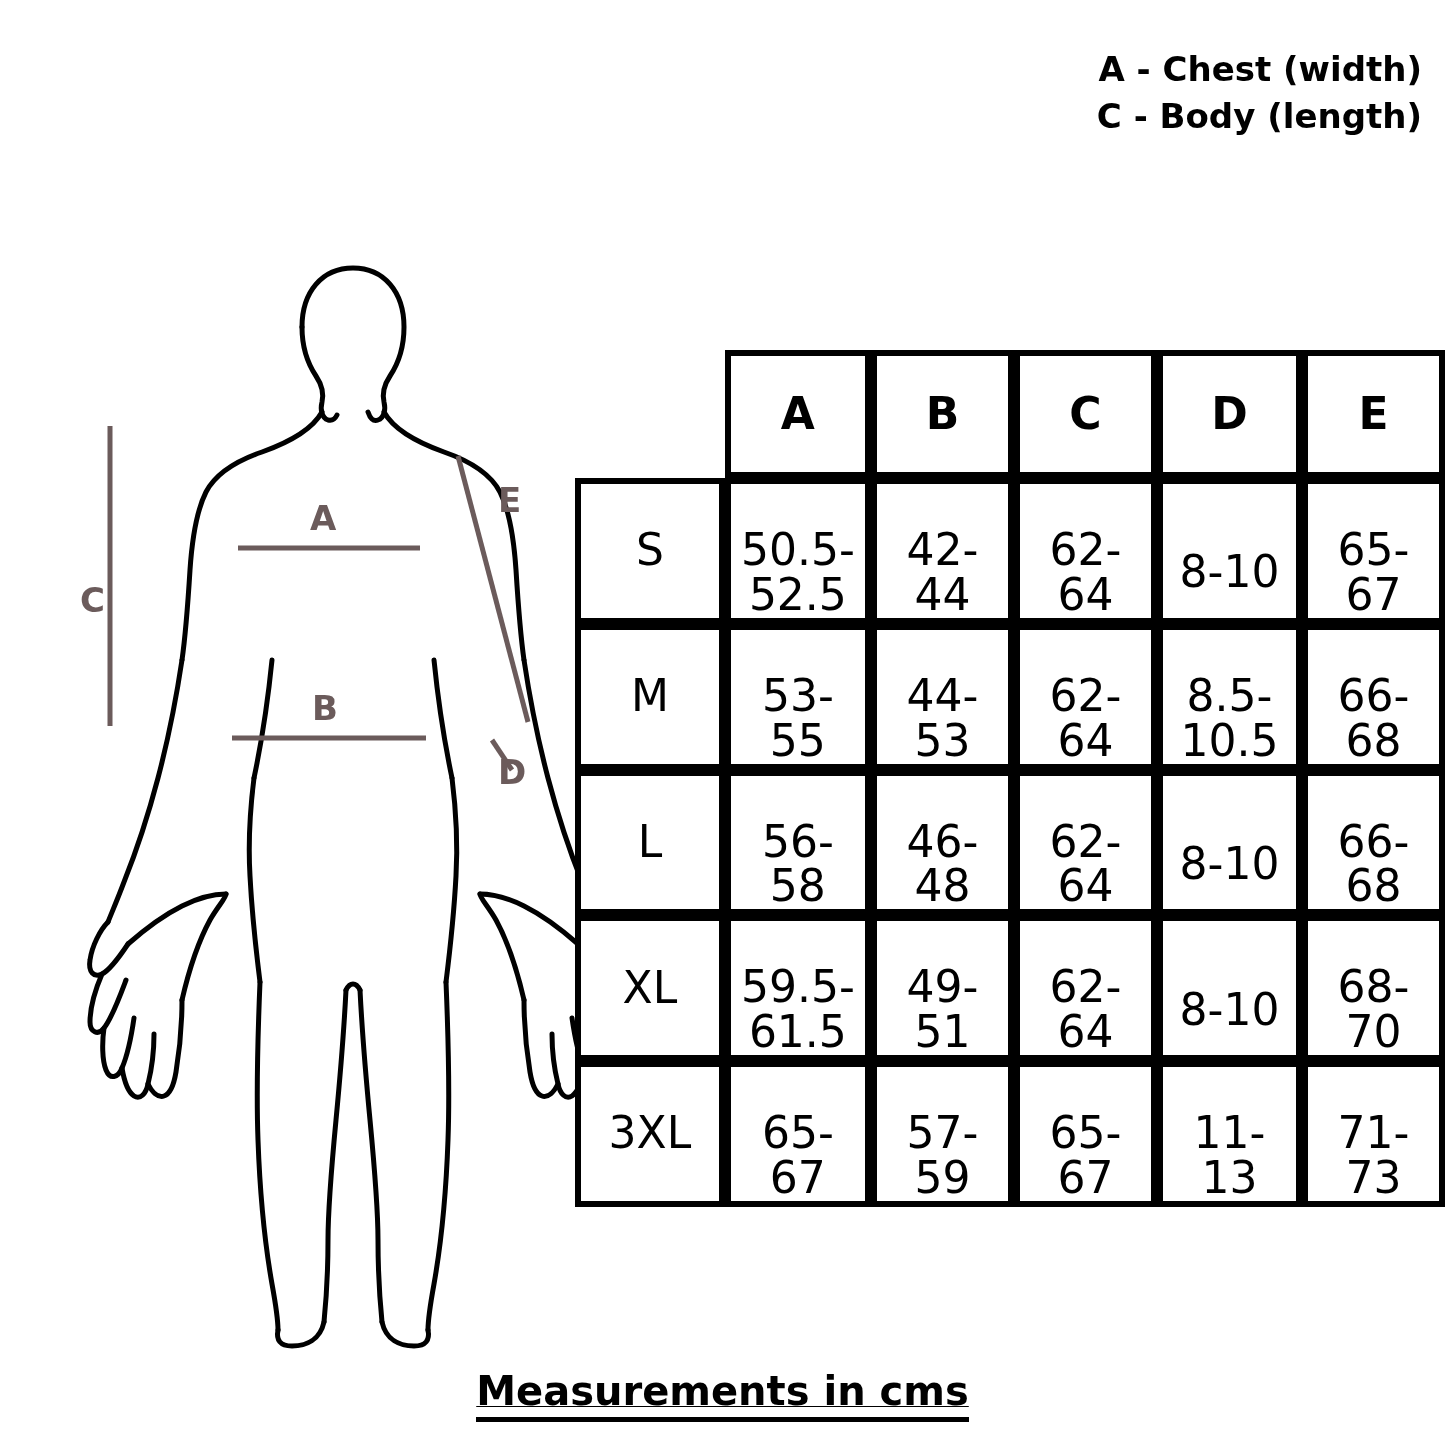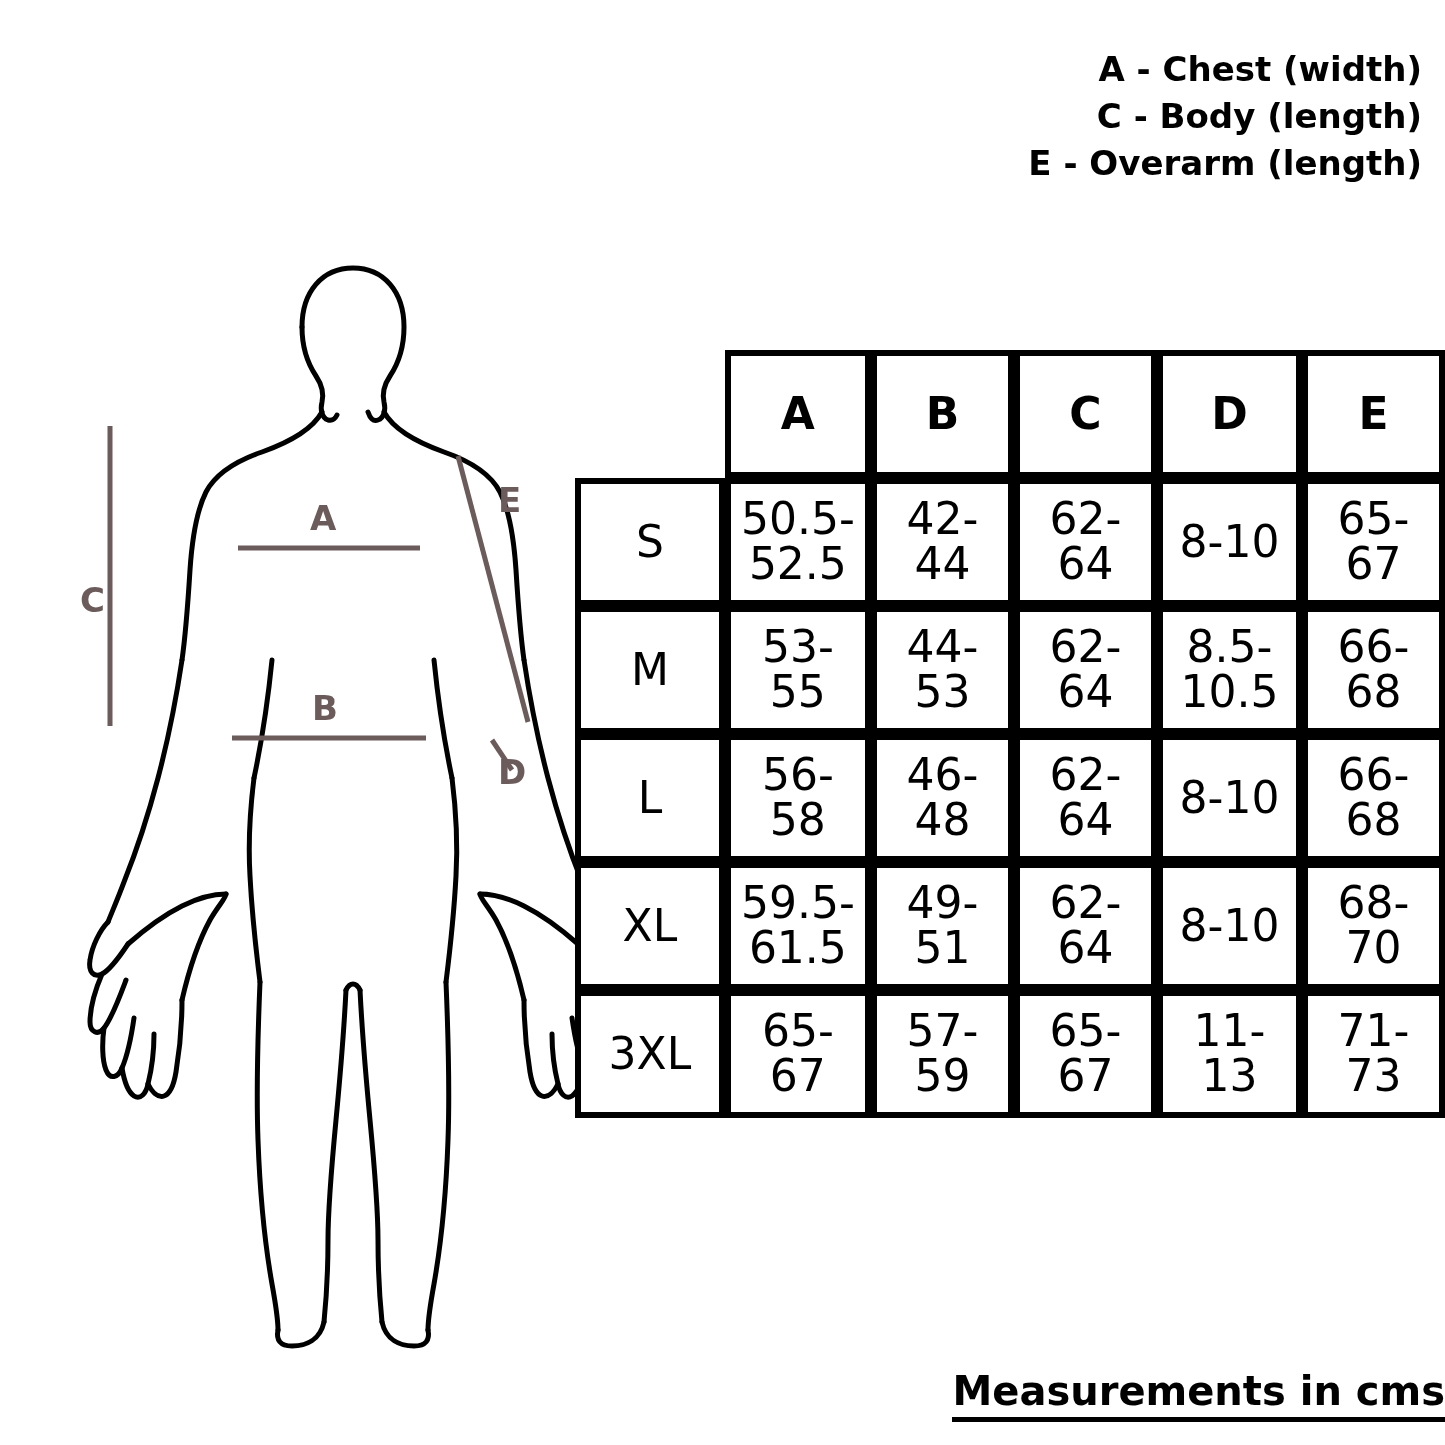--- a/index.html
+++ b/index.html
@@ -67,45 +67,46 @@
   #size-table td.hdr {
     font-weight: bold;
     width: 134px;
   }
   #size-table td.sizecol {
     width: 142px;
   }
   .cellval {
     display: block;
     padding: 0 10px;
+    margin-top: 44px;
   }
 
   
   #footer {
     position: absolute;
     left: 0;
     top: 1368px;
     width: 1445px;
-    text-align: right;
+    text-align: center;
+    text-decoration: underline;
   }
   #footer span {
     font-size: 40px;
     font-weight: bold;
     color: #000;
     border-bottom: 5px solid #000;
     padding-bottom: 3px;
   }
 </style>
 </head>
 <body>
 
 <div id="legend">
   <div class="legend-line">A - Chest (width)</div>
   <div class="legend-line">C - Body (length)</div>
-  <div class="legend-line">E - Overarm (length)</div>
 </div>
 
 <div id="figure">
   <svg width="600" height="1120" viewBox="0 0 600 1120">
     <g fill="none" stroke="#000000" stroke-width="5" stroke-linejoin="round" stroke-linecap="round">
 
       <path d="M262 97 C262 62 282 38 313 38 C344 38 364 62 364 97 C364 118 358 134 350 146
                C344 155 342 163 344 172 C346 180 344 188 338 190 C333 192 330 188 328 182"></path>
 
       <path d="M262 97 C262 118 268 134 276 146 C282 155 284 163 282 172 C280 180 282 188 288 190

